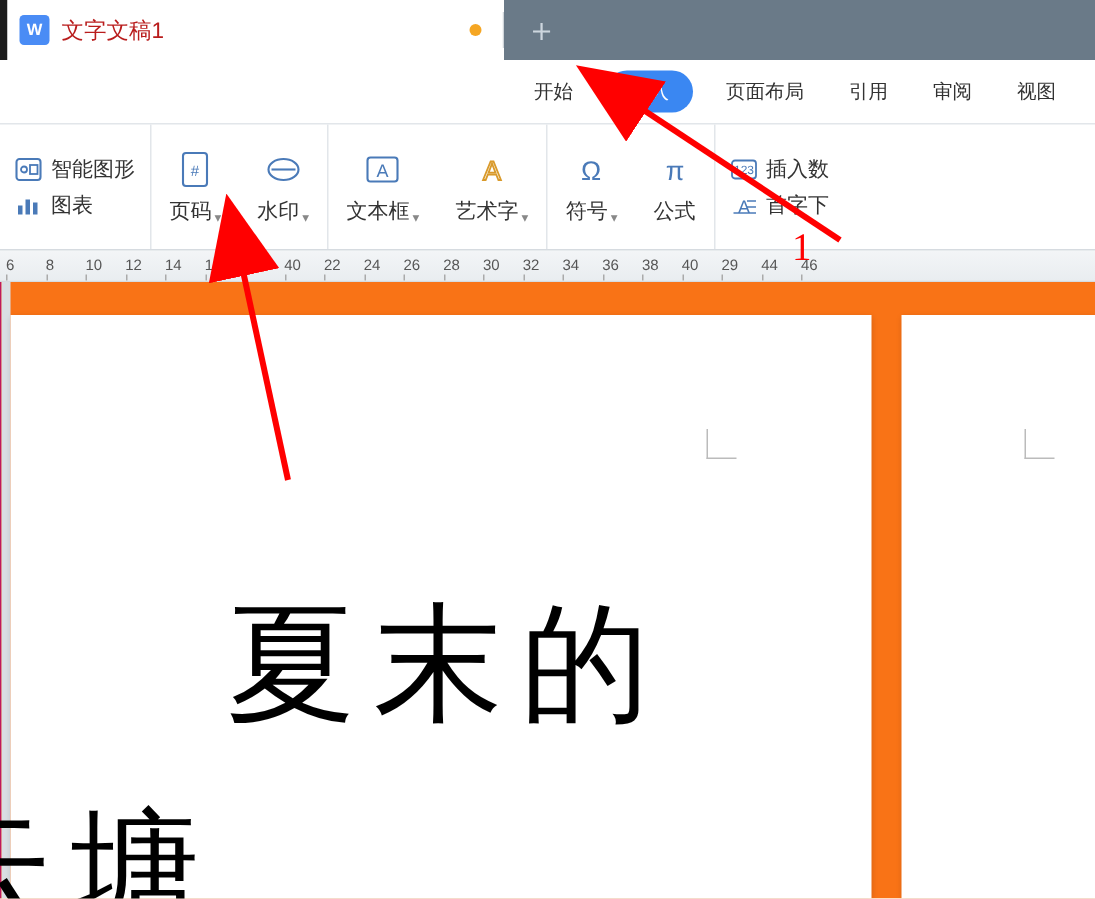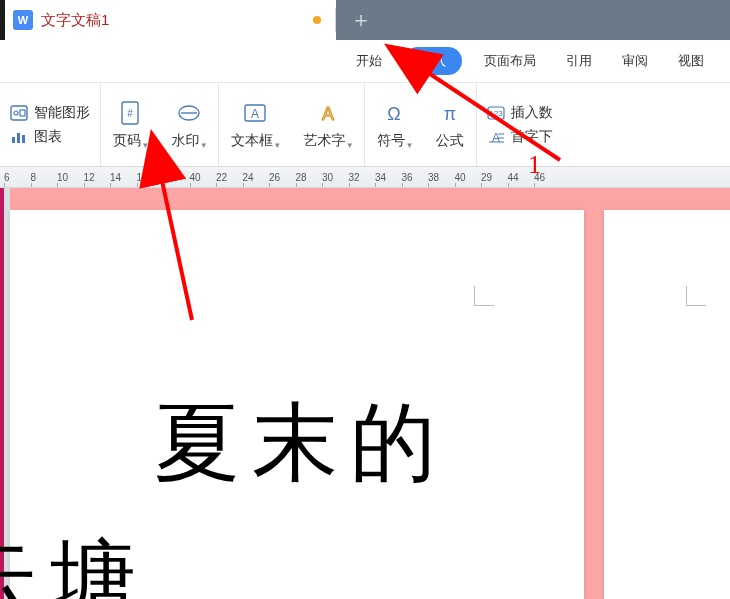--- a/index.html
+++ b/index.html
@@ -26,21 +26,21 @@
     .big-btn.sep { border-right:1px solid #e2e6ea; }
     .icon { display:flex; align-items:center; justify-content:center; }
     .icon svg { display:block; }
     .dd { font-size:9px; color:#888; margin-left:2px; }
     .lbl-row { display:flex; align-items:flex-end; }
     
     .ruler { height:22px; background:linear-gradient(#f3f5f7,#e9edf0); border-top:1px solid #d6dbe0; border-bottom:1px solid #d6dbe0; display:flex; align-items:center; padding-left:4px; font-size:10px; color:#555; }
     .tick { width:26.5px; text-align:left; position:relative; }
     .tick::after { content:""; position:absolute; left:0; bottom:-4px; width:1px; height:4px; background:#aaa; }
     
-    .docwrap { position:relative; height:411px; background:#fca5a5; border-left:4px solid #be185d; }
+    .docwrap { position:relative; height:411px; background:#f97316; border-left:1px solid #be185d; }
     .edgebar { position:absolute; left:0; top:0; bottom:0; width:6px; background:#d9dee3; }
     .page { position:absolute; background:#fff; box-shadow:0 1px 4px rgba(0,0,0,0.15); }
     .page.p1 { left:6px; top:22px; width:574px; height:389px; }
     .page.p2 { left:600px; top:22px; width:130px; height:389px; }
     .hdr-mark { position:absolute; width:20px; height:20px; }
     .hdr-mark.tr { right:90px; top:76px; border-bottom:1px solid #bbb; border-left:1px solid #bbb; }
     .p2 .hdr-mark.tr { right:28px; top:76px; }
     .doc-text { position:absolute; font-family:"SimSun","Songti SC",serif; color:#000; font-weight:400; white-space:nowrap; }
     .t1 { left:144px; top:175px; font-size:86px; letter-spacing:12px; }
     .t2b { left:-58px; top:312px; font-size:86px; letter-spacing:12px; }

